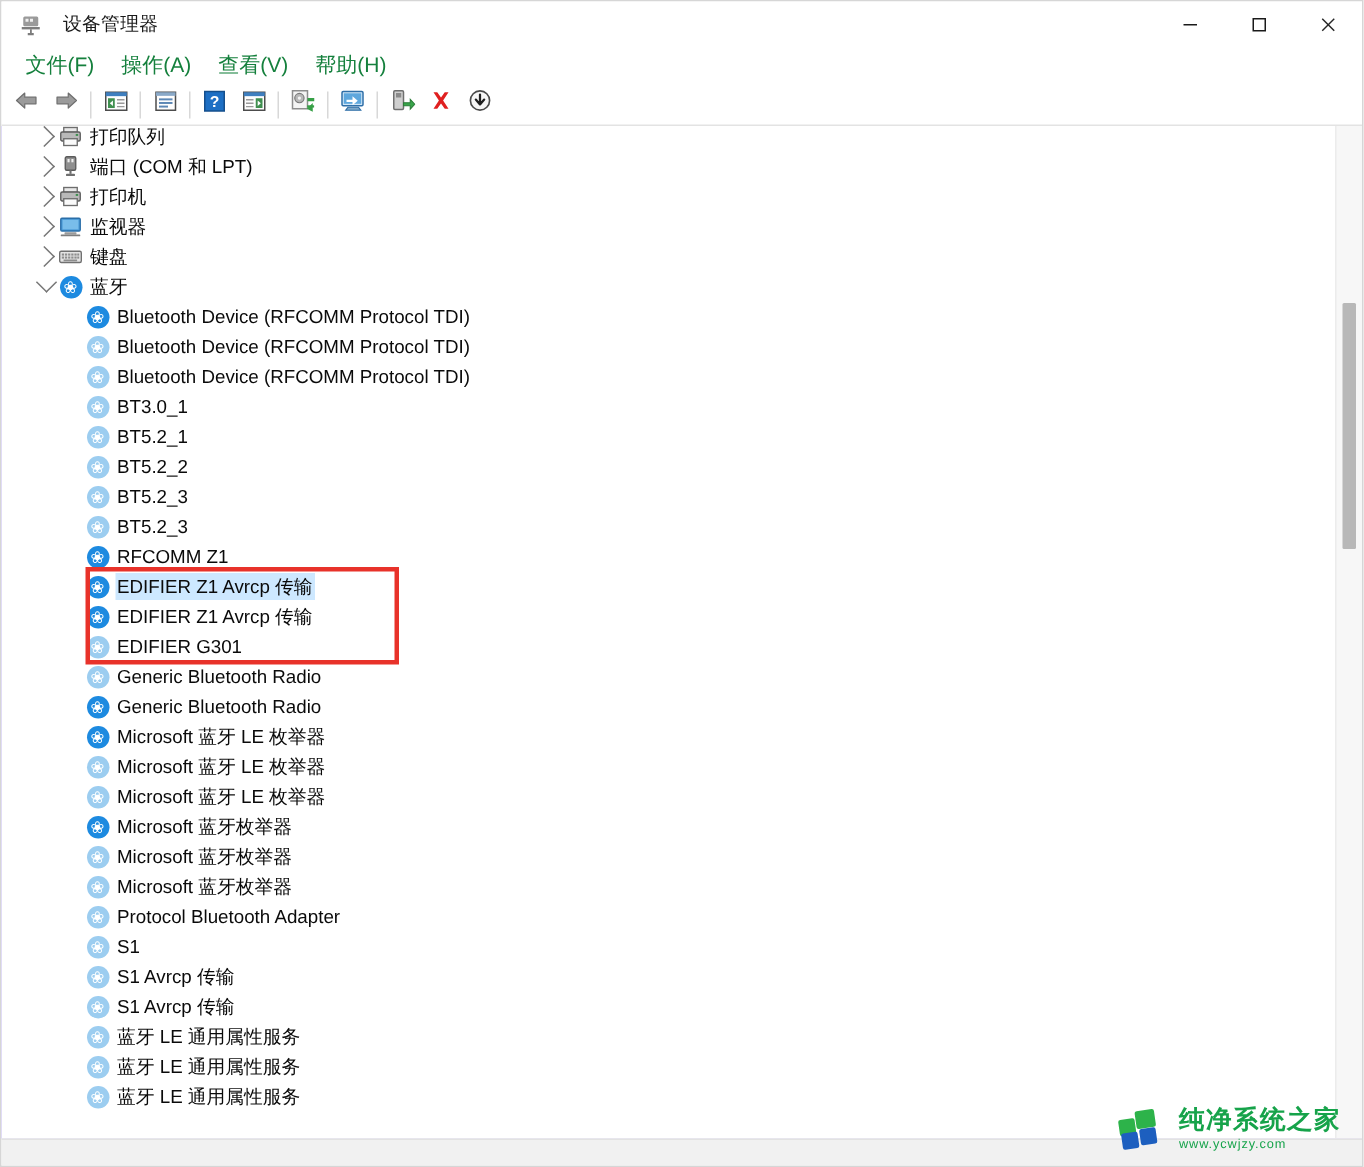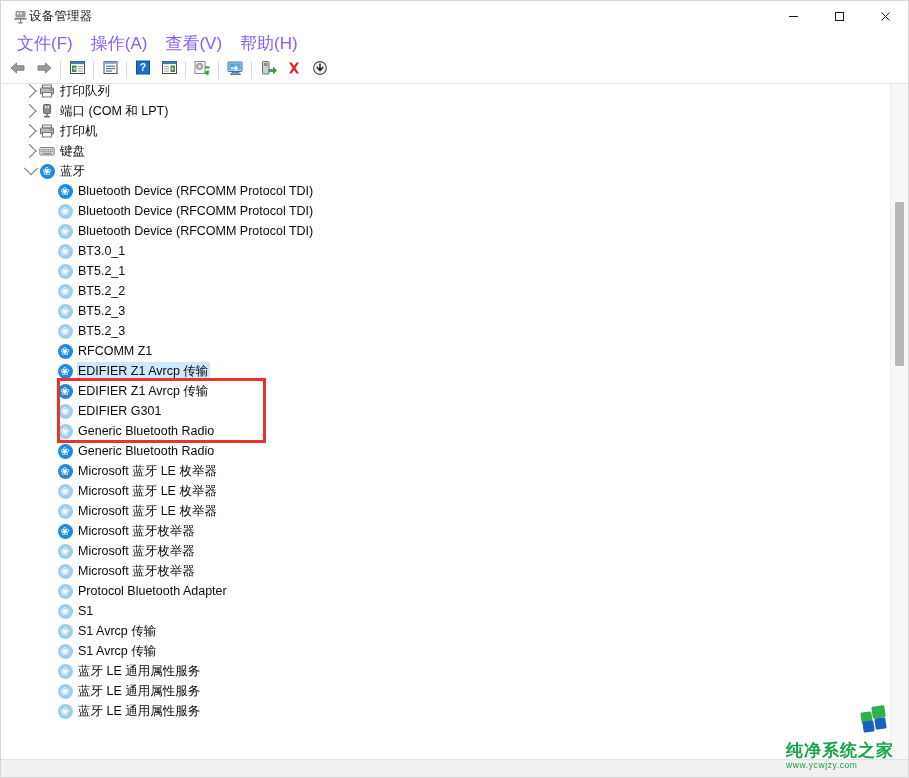--- a/index.html
+++ b/index.html
@@ -31,21 +31,21 @@
     min-height: 31px;
     background: #ffffff;
     display: flex;
     align-items: center;
     position: relative;
   }
   .title-left {
     display: flex;
     align-items: center;
     padding-left: 11px;
-    gap: 0;
+    gap: 13px;
   }
   .app-icon {
     width: 17px;
     height: 17px;
     position: relative;
     flex: 0 0 auto;
   }
   .title-text {
     font-size: 12.5px;
     color: #1a1a1a;
@@ -73,22 +73,22 @@
   .menubar {
     height: 24px;
     min-height: 24px;
     background: #ffffff;
     display: flex;
     align-items: center;
     padding-left: 8px;
     gap: 2px;
   }
   .menu-item {
-    font-size: 17px;
-    color: #8b5cf6;
+    font-size: 14px;
+    color: #15803d;
     padding: 3px 8px 4px 8px;
     white-space: nowrap;
   }
 
   
   .toolbar {
     height: 27px;
     min-height: 27px;
     background: #ffffff;
     border-bottom: 1px solid #e3e3e3;
@@ -228,24 +228,23 @@
     background: #f1f1f1;
     border-radius: 1px;
   }
 
   
   .watermark {
     position: absolute;
     right: 14px;
     bottom: 8px;
     display: flex;
-    align-items: flex-end;
+    align-items: center;
     gap: 7px;
     pointer-events: none;
-    flex-direction: column;
   }
   .wm-logo { width: 34px; height: 32px; position: relative; flex: 0 0 auto; }
   .wm-text { display: flex; flex-direction: column; line-height: 1; }
   .wm-title {
     font-size: 17px;
     font-weight: bold;
     color: #16a34a;
     letter-spacing: 1px;
     font-family: "DejaVu Sans", sans-serif;
   }
@@ -471,20 +470,34 @@
             </span>
             <span class="dev-icon">
               <svg width="16" height="16" viewBox="0 0 16 16">
                 <rect x="3.5" y="2" width="9" height="3.2" fill="#e9e9e9" stroke="#6d6d6d" stroke-width="0.9"></rect>
                 <rect x="1.5" y="5" width="13" height="6" rx="1" fill="#b9b9b9" stroke="#5d5d5d" stroke-width="0.9"></rect>
                 <rect x="3.5" y="9.5" width="9" height="4.5" fill="#fafafa" stroke="#6d6d6d" stroke-width="0.9"></rect>
                 <rect x="11.5" y="6.3" width="1.6" height="1.3" fill="#3f8f4f"></rect>
               </svg>
             </span>
             <span class="label">打印机</span>
+          </div>
+          <div class="row indent-0">
+            <span class="twisty">
+              <span class="chev right"></span>
+            </span>
+            <span class="dev-icon">
+              <svg width="16" height="16" viewBox="0 0 16 16">
+                <rect x="1.5" y="2.5" width="13" height="8.5" rx="0.8" fill="#4b9ad6" stroke="#2a6ea8" stroke-width="0.9"></rect>
+                <rect x="2.7" y="3.6" width="10.6" height="6.3" fill="#79bdea"></rect>
+                <rect x="4" y="11.8" width="8" height="1.6" rx="0.5" fill="#9a9a9a"></rect>
+                <rect x="1.5" y="13.4" width="13" height="1.1" rx="0.4" fill="#7d7d7d"></rect>
+              </svg>
+            </span>
+            <span class="label">监视器</span>
           </div>
           <div class="row indent-0">
             <span class="twisty">
               <span class="chev right"></span>
             </span>
             <span class="dev-icon">
               <svg width="16" height="16" viewBox="0 0 16 16">
                 <rect x="0.8" y="4.5" width="14.4" height="7.5" rx="1" fill="#e4e4e4" stroke="#707070" stroke-width="0.9"></rect>
                 <g fill="#8d8d8d">
                   <rect x="2.2" y="6" width="1.5" height="1.4"></rect>

